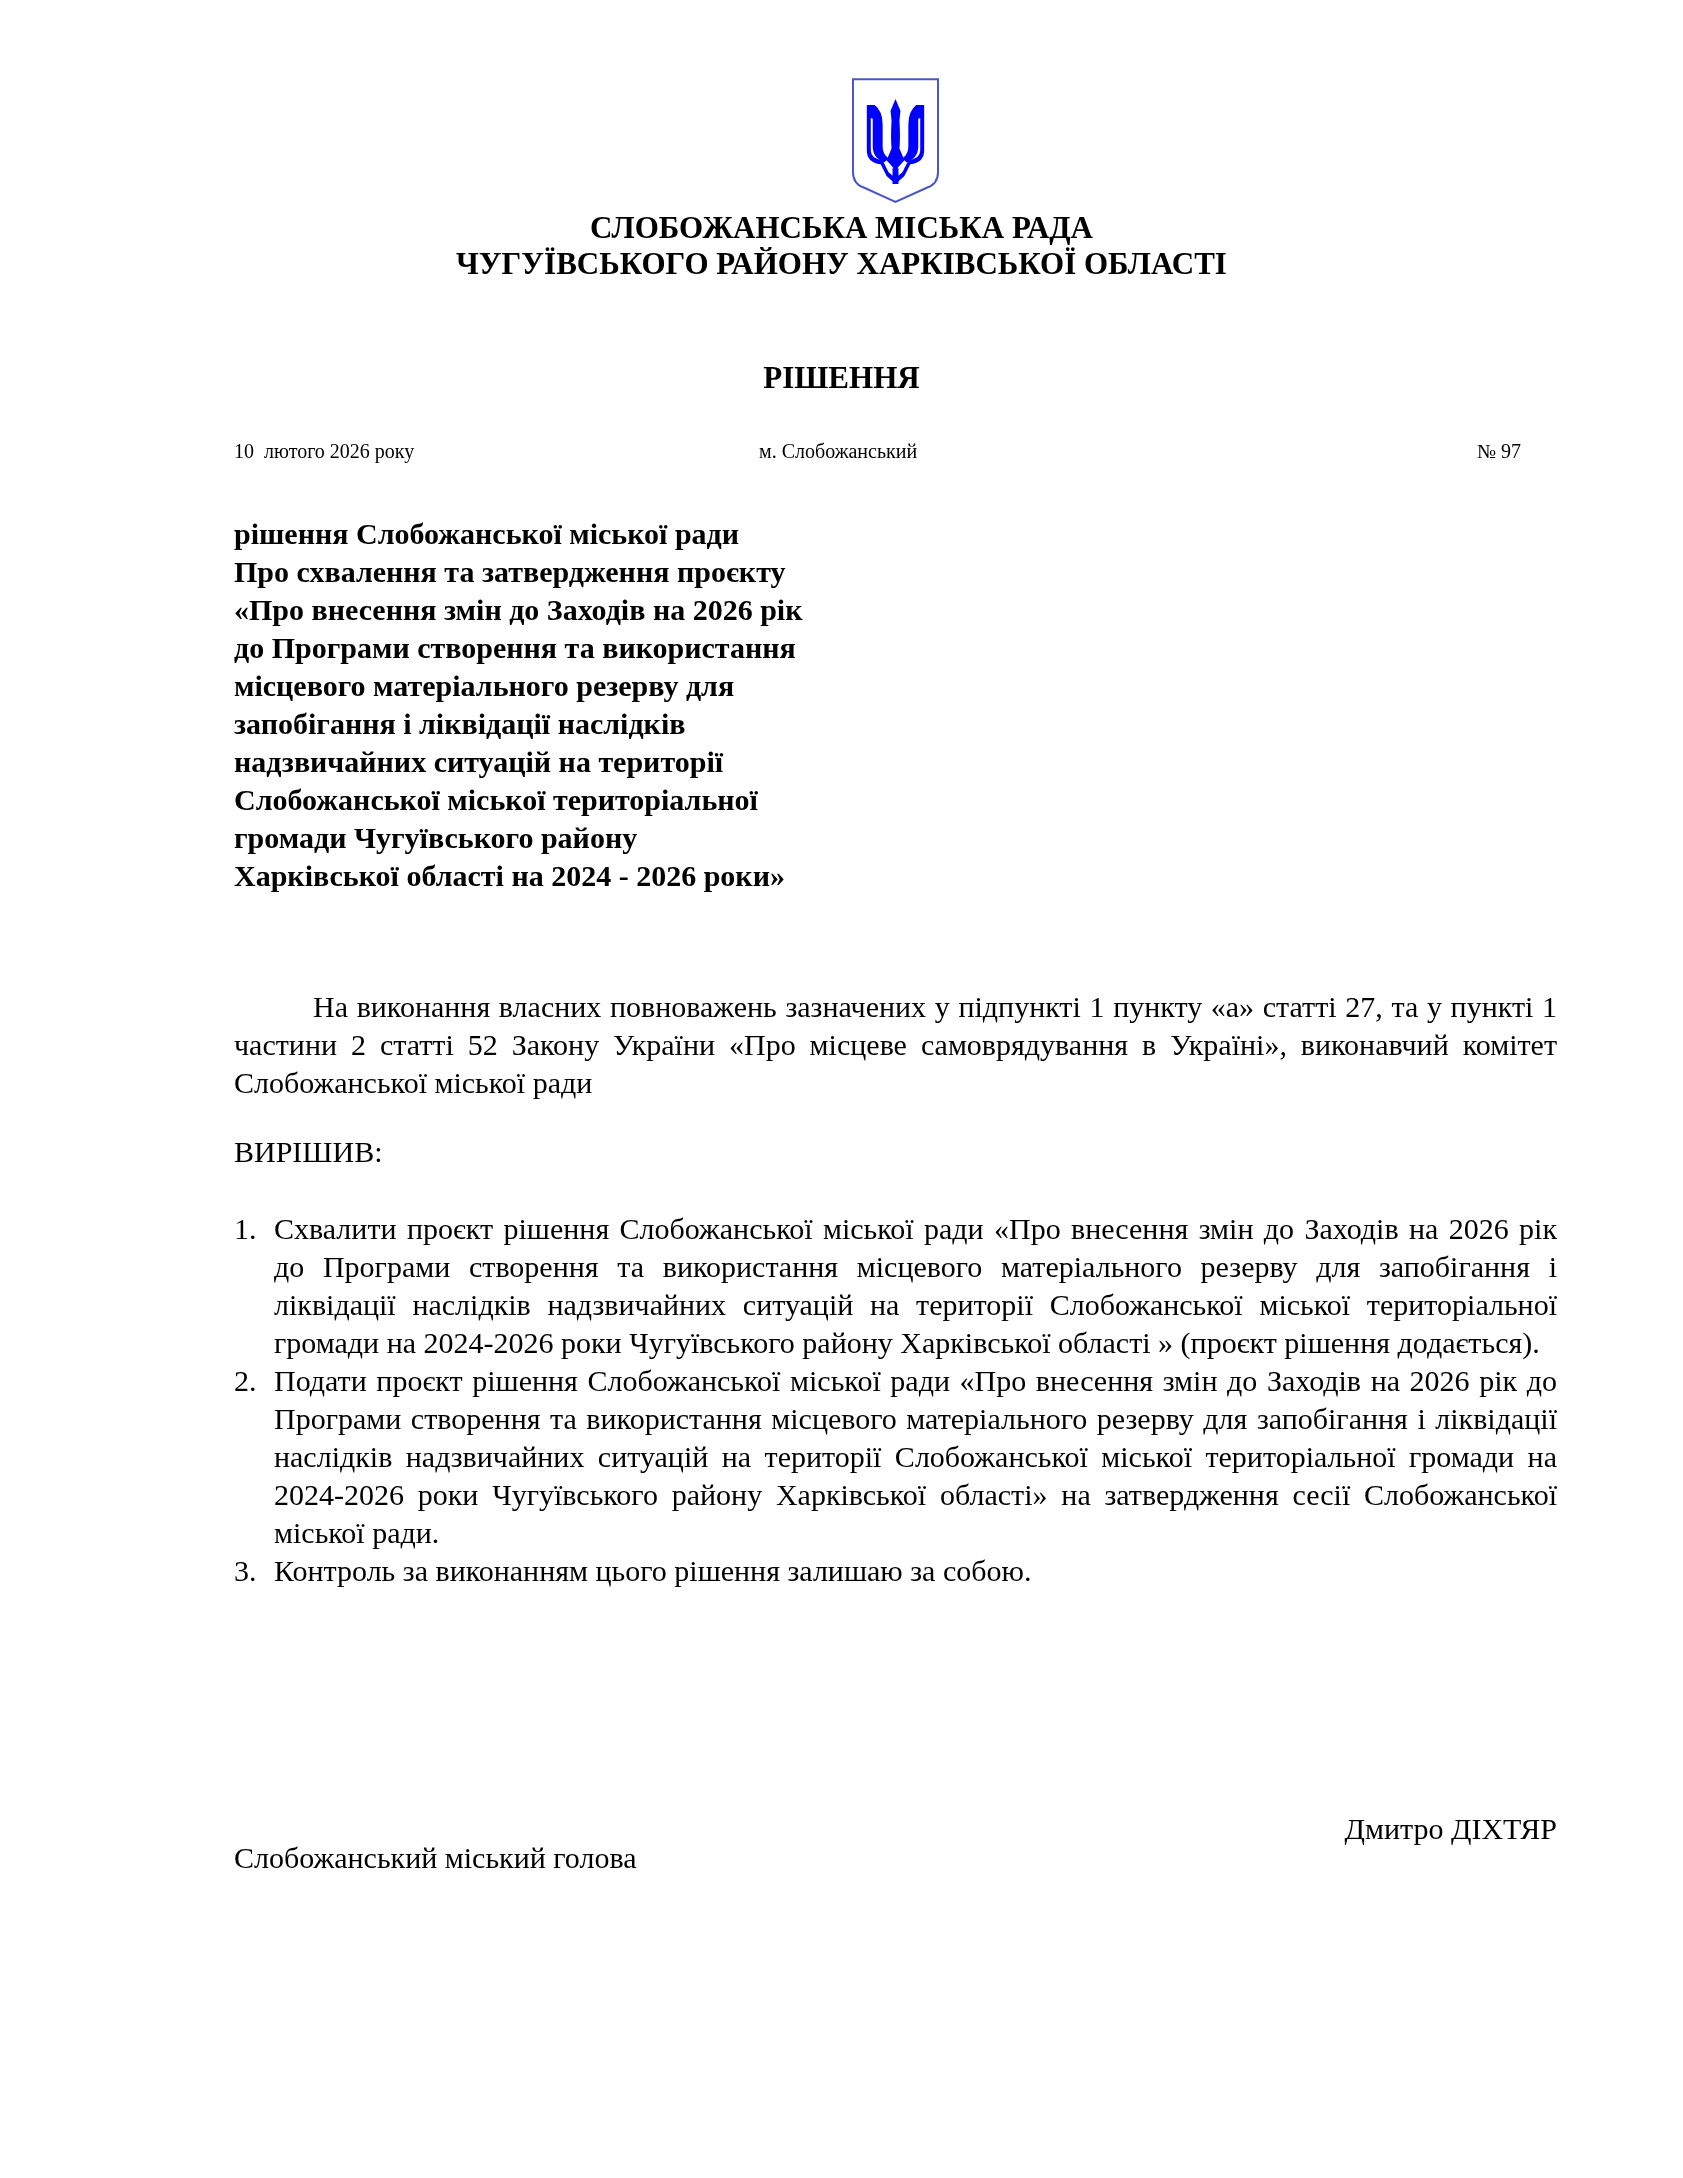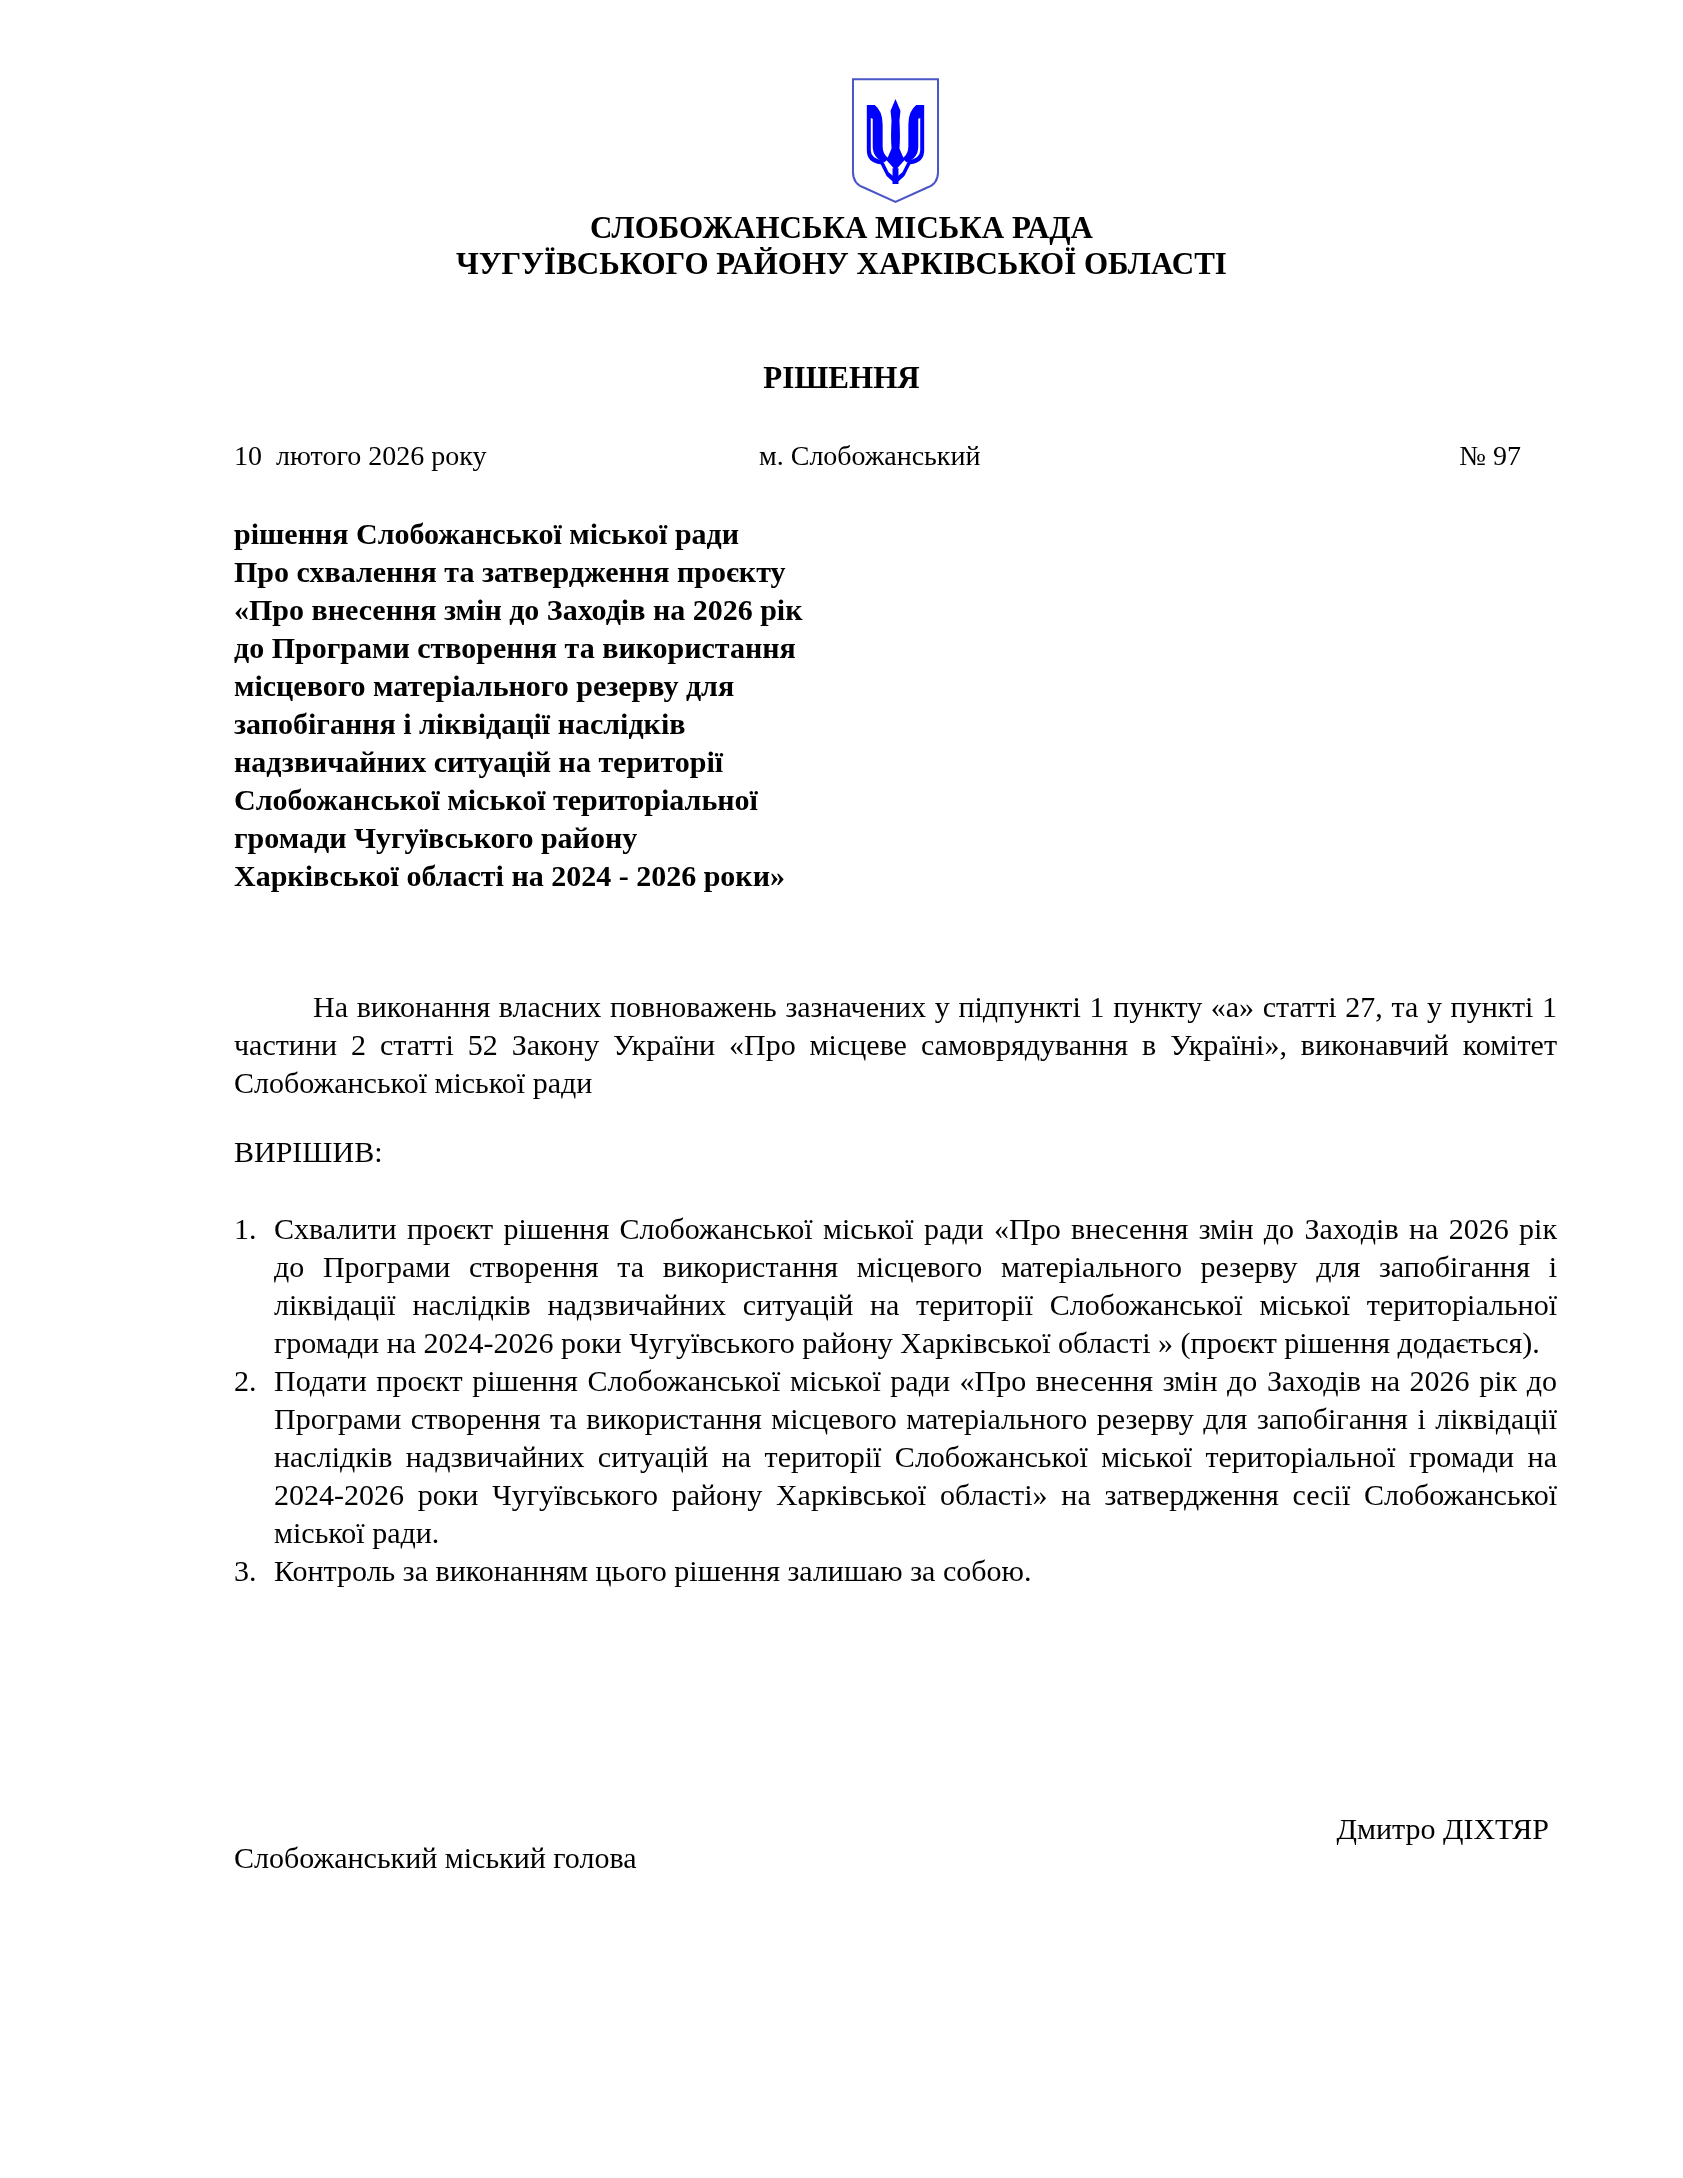--- a/index.html
+++ b/index.html
@@ -7,39 +7,39 @@
   .page { position: absolute; left: 0; top: 0; width: 1683px; height: 2178px; }
 
   .emblem { position: absolute; left: 851px; top: 77px; width: 89px; height: 129px; }
 
   .header { position: absolute; left: 0; width: 1683px; text-align: center; font-weight: bold; font-size: 31px; line-height: 36px; }
   .header .line { display: block; white-space: pre; }
   .h1 { top: 210px; }
 
   .decision-title { position: absolute; top: 360px; left: 0; width: 1683px; text-align: center; font-weight: bold; font-size: 31px; }
 
-  .meta-row { position: absolute; top: 440px; left: 234px; width: 1287px; font-size: 28px; height: 40px; }
+  .meta-row { position: absolute; top: 440px; left: 234px; width: 1287px; font-size: 20px; height: 40px; }
   .meta-date { position: absolute; left: 0; top: 0; white-space: pre; }
   .meta-city { position: absolute; left: 525px; top: 0; }
   .meta-num  { position: absolute; right: 0; top: 0; }
 
   .subject { position: absolute; top: 515px; left: 234px; width: 693px; font-weight: bold; font-size: 30px; line-height: 38px; }
   .subject .line { display: block; white-space: pre; }
 
   .preamble { position: absolute; top: 958px; left: 234px; width: 1323px; font-size: 30px; line-height: 38px; text-align: justify; text-indent: 79px; }
 
   .resolved { position: absolute; top: 1135px; left: 234px; font-size: 30px; }
 
   .items { position: absolute; top: 1210px; left: 234px; width: 1323px; margin: 0; padding: 0; list-style: none; font-size: 30px; line-height: 38px; }
   .items li { position: relative; padding-left: 40px; text-align: justify; }
   .items .num { position: absolute; left: 0; top: 0; }
 
   .signature { position: absolute; top: 1812px; left: 234px; width: 1323px; font-size: 30px; height: 40px; }
   .sig-title { position: absolute; left: 0; top: 0; margin-top: 29px; }
-  .sig-name { position: absolute; right: 8px; top: 0; }
+  .sig-name { position: absolute; right: 0; top: 0; }
 </style>
 </head>
 <body>
 
 <div class="page">
 
   <div class="emblem">
     <svg width="89" height="129" viewBox="0 0 90 130" xmlns="http://www.w3.org/2000/svg">
       <path d="M2 2 H88 V96 Q88 108 76 112 L45 126 L14 112 Q2 108 2 96 Z" fill="#ffffff" stroke="#4a55c8" stroke-width="2"></path>
 

